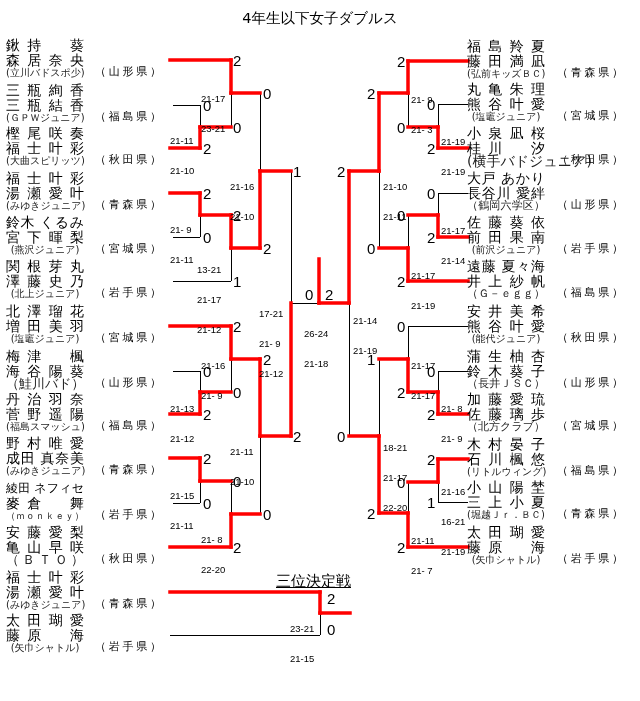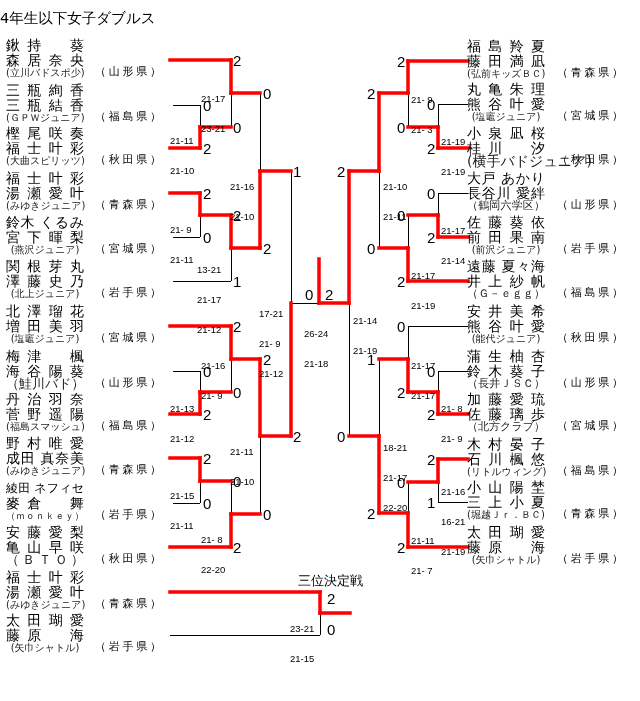--- a/index.html
+++ b/index.html
@@ -1,22 +1,22 @@
 <!DOCTYPE html>
 <html style="--win: #ff0000; --line: #000000; --text: #000000;"><head>
 <meta charset="utf-8">
 <style>
   :root { --win: #ff0000; --line: #000000; --text: #000000; }
   html, body { margin: 0; padding: 0; background: #ffffff; }
   body { width: 640px; height: 701px; position: relative; overflow: hidden;
          font-family: "DejaVu Sans", sans-serif; color: var(--text); }
   #bracket { position: absolute; left: 0; top: 0; }
-  .title { position: absolute; left: 0; top: 9px; width: 640px; 
+  .title { position: absolute; left: 0; top: 9px; width: 640px; text-align: center;
            font-size: 14.5px; line-height: 18px; }
-  .third-title { position: absolute; left: 298px; top: 572px; font-size: 13px; line-height: 18px; white-space: nowrap; }
+  .third-title { position: absolute; left: 276px; top: 572px; font-size: 15px; line-height: 18px; white-space: nowrap; text-decoration: underline; }
 
   .team { position: absolute; height: 42px; }
   .tl { left: 6px; width: 162px; text-decoration: underline; }
   .tr { left: 467px; width: 165px; }
   .team .pn { position: absolute; left: 0; width: 78px; height: 14.5px; line-height: 14.5px;
               font-size: 14px; text-align: justify; text-align-last: justify; white-space: nowrap; overflow: visible; }
   .team .p1 { top: 0; }
   .team .p2 { top: 14.5px; }
   .team .club { position: absolute; left: 0; top: 29px; width: 78px; height: 12px; line-height: 12px;
                 font-size: 10px; text-align: center; white-space: nowrap; color: #222; }

